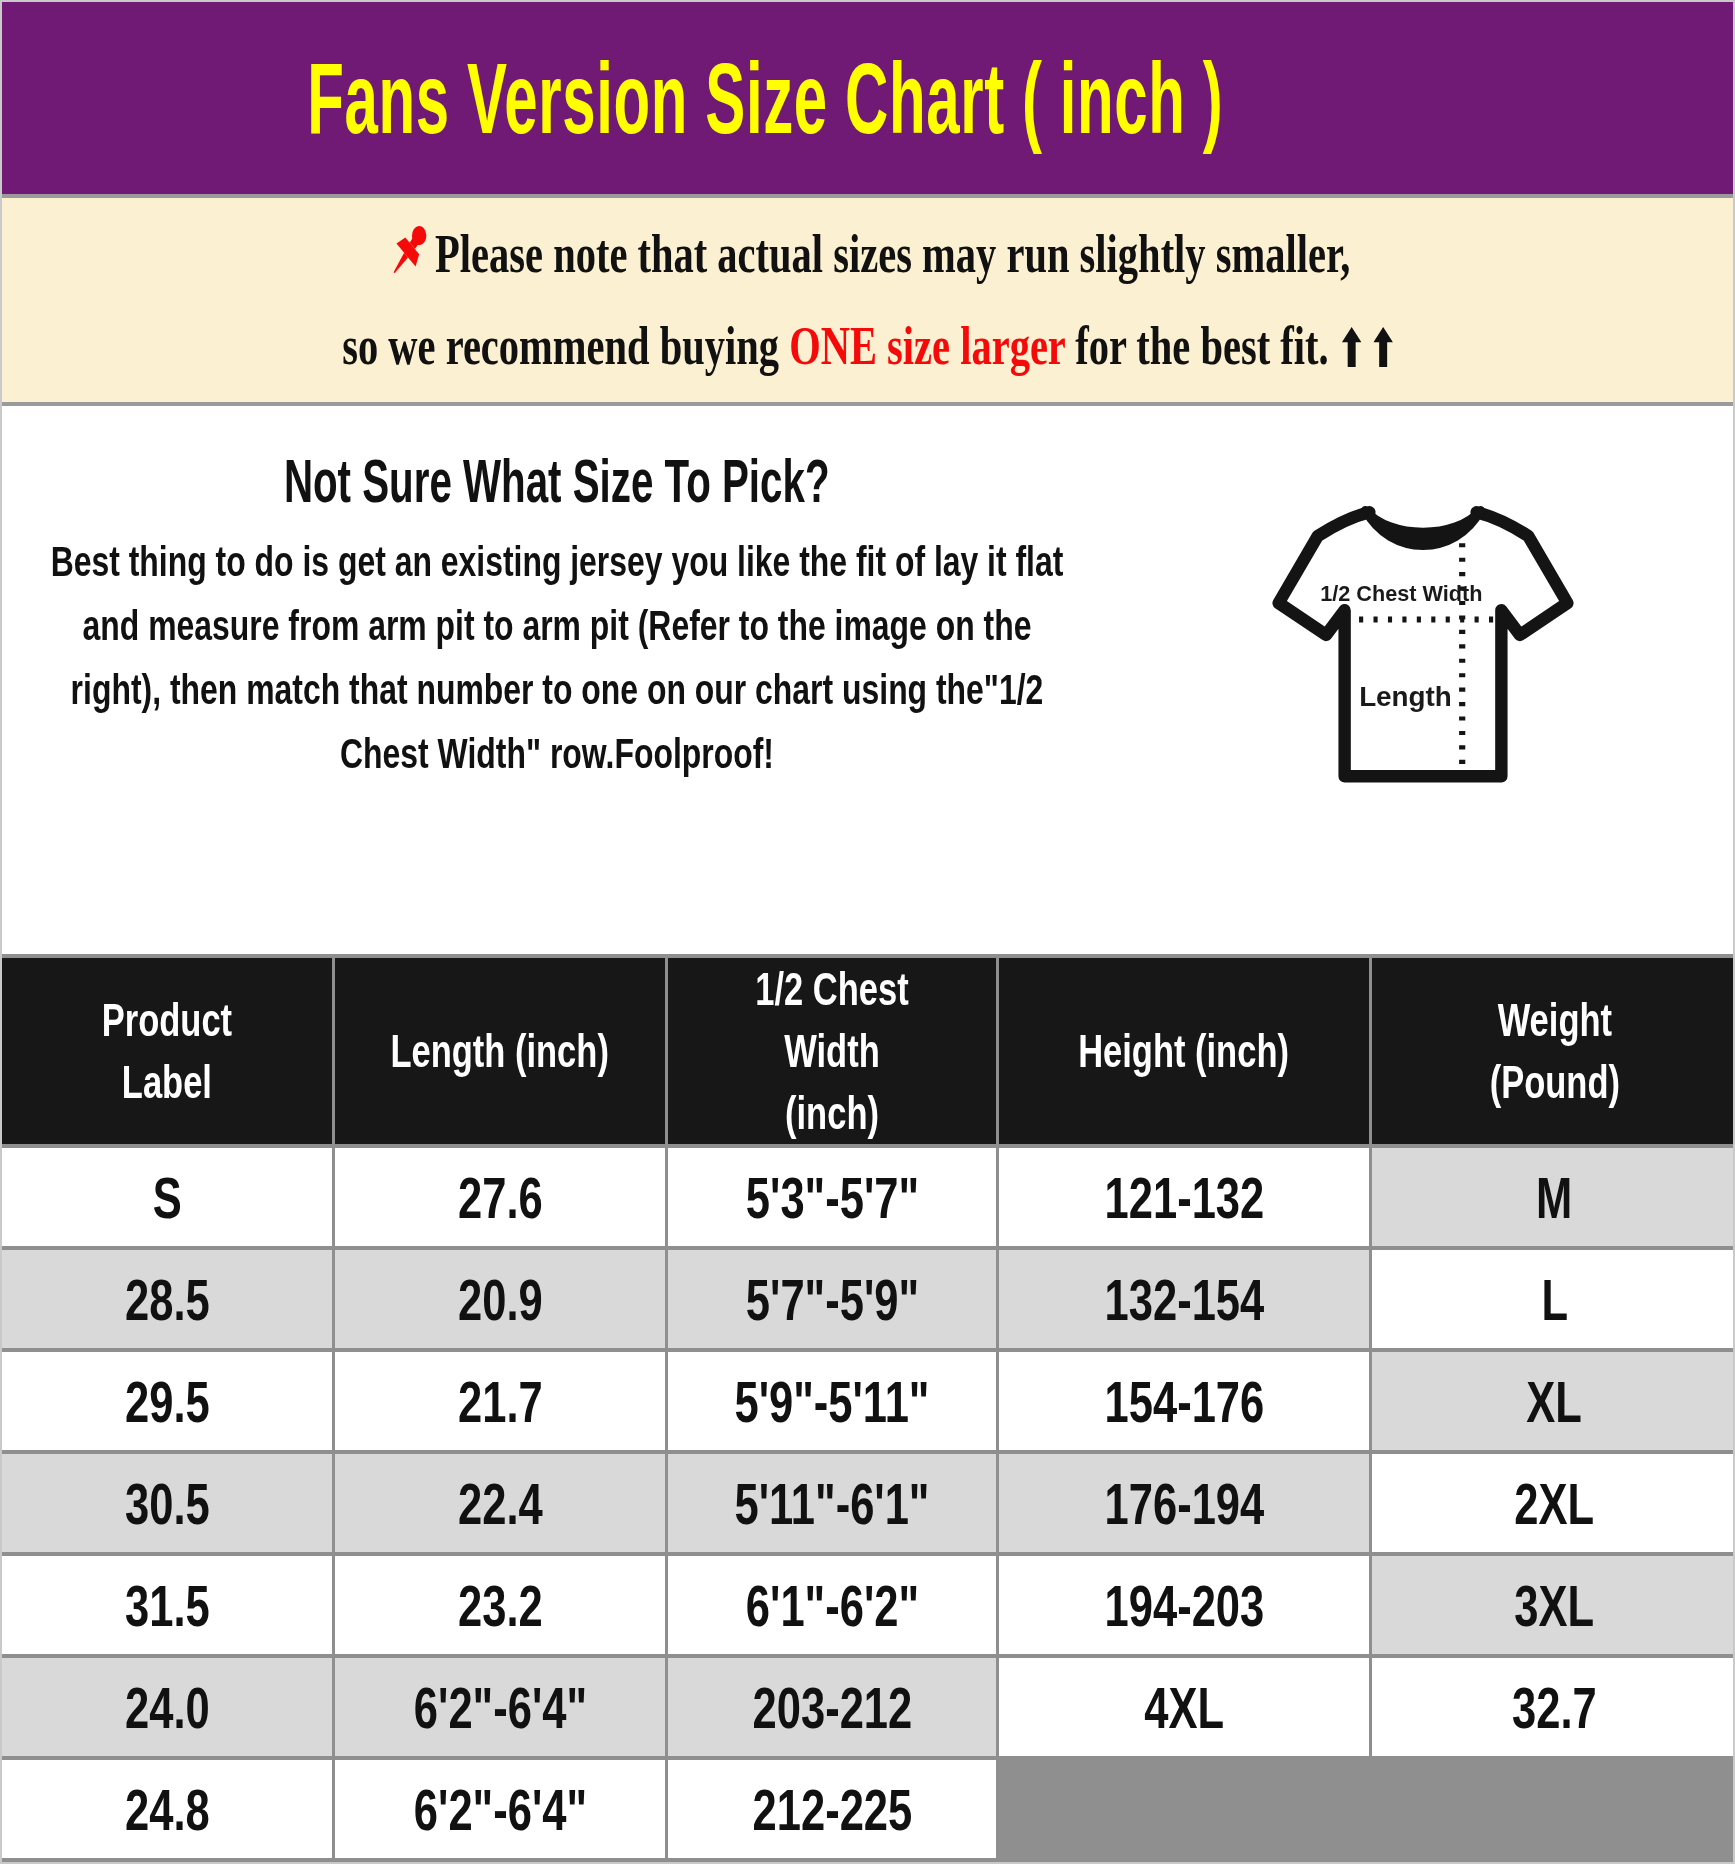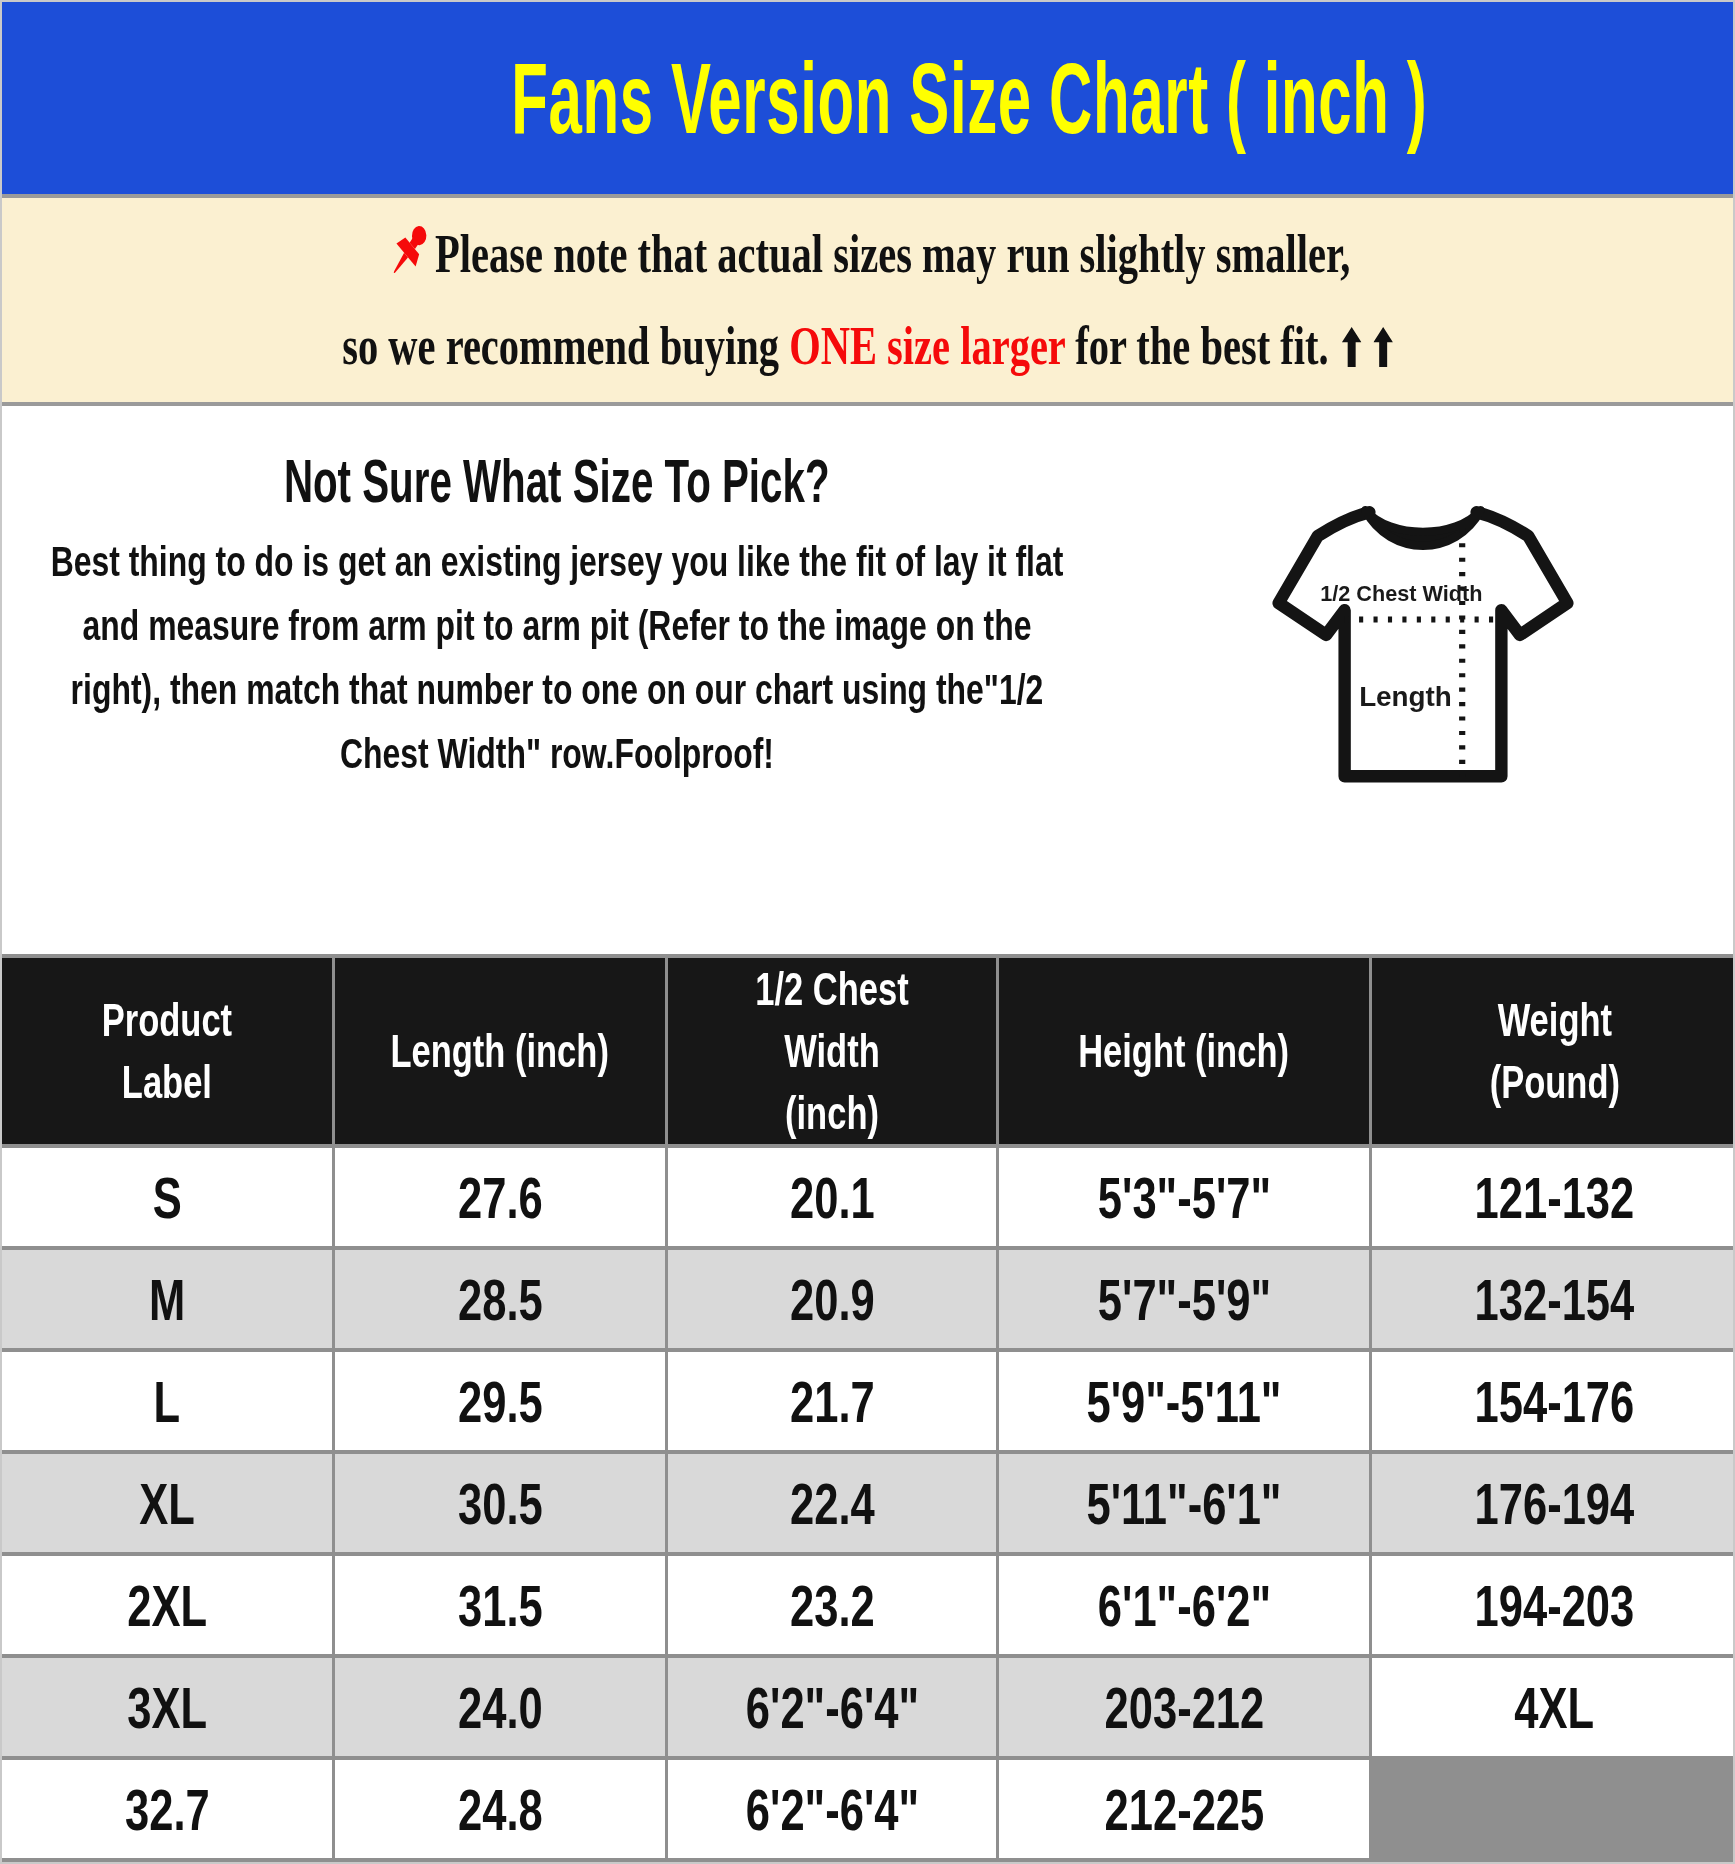--- a/index.html
+++ b/index.html
@@ -18,22 +18,22 @@
   }
 
   
   .cx60, .cx65, .cx75, .cx80 { display:inline-block; transform-origin:50% 50%; white-space:nowrap; }
   .cx60 { transform:scaleX(.60); }
   .cx65 { transform:scaleX(.65); }
   .cx75 { transform:scaleX(.75); }
 
   
   .banner {
-    height:192px; background:#1d4ed8;
-    display:flex; align-items:center; justify-content:flex-end;
+    height:192px; background:#701a75;
+    display:flex; align-items:center; justify-content:flex-start;
     flex:0 0 auto;
   }
   .banner .title { color:#ffff00; font-size:100px; letter-spacing:1px; }
 
   
   .notice {
     height:212px; background:#fbf0d1;
     border-top:4px solid #9a9a9a; border-bottom:4px solid #9a9a9a;
     display:flex; flex-direction:column; align-items:center; justify-content:center;
     flex:0 0 auto;
@@ -164,23 +164,20 @@
 (Pound)</span>
       </div>
 
     <div class="cell td">
         <span class="cx75">S</span>
       </div>
     <div class="cell td">
         <span class="cx75">27.6</span>
       </div>
     <div class="cell td">
-        <span class="cx75">20.1</span>
-      </div>
-    <div class="cell td">
         <span class="cx75">5'3"-5'7"</span>
       </div>
     <div class="cell td">
         <span class="cx75">121-132</span>
       </div>
 
     <div class="cell td alt">
         <span class="cx75">M</span>
       </div>
     <div class="cell td alt">

